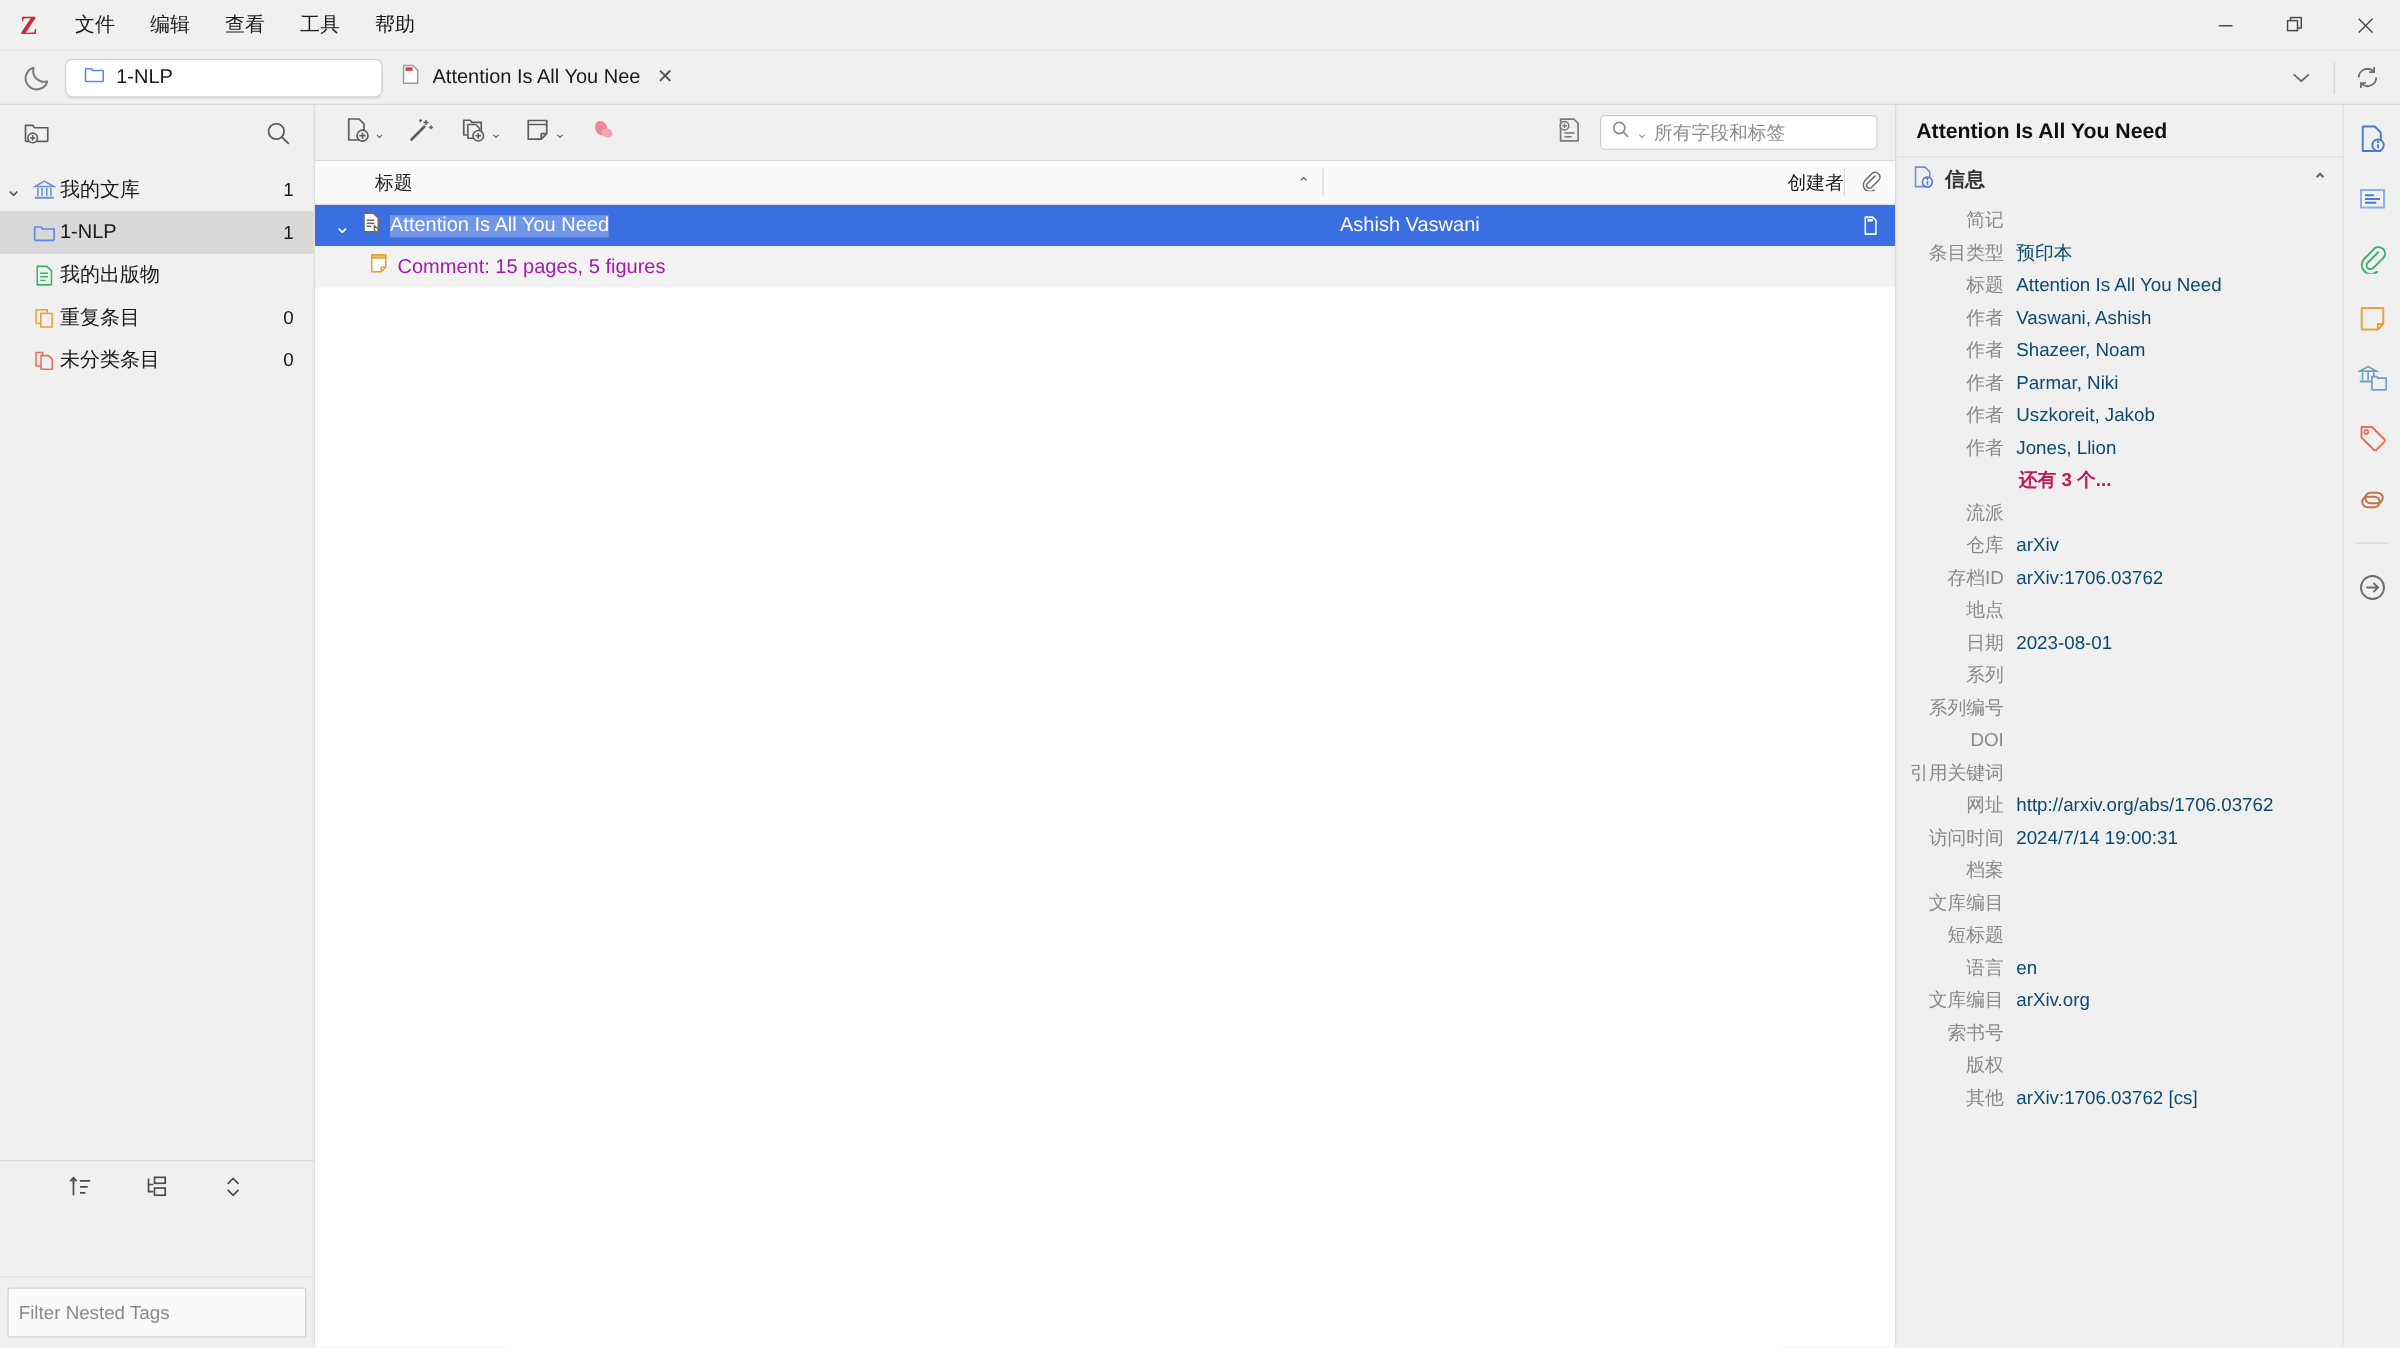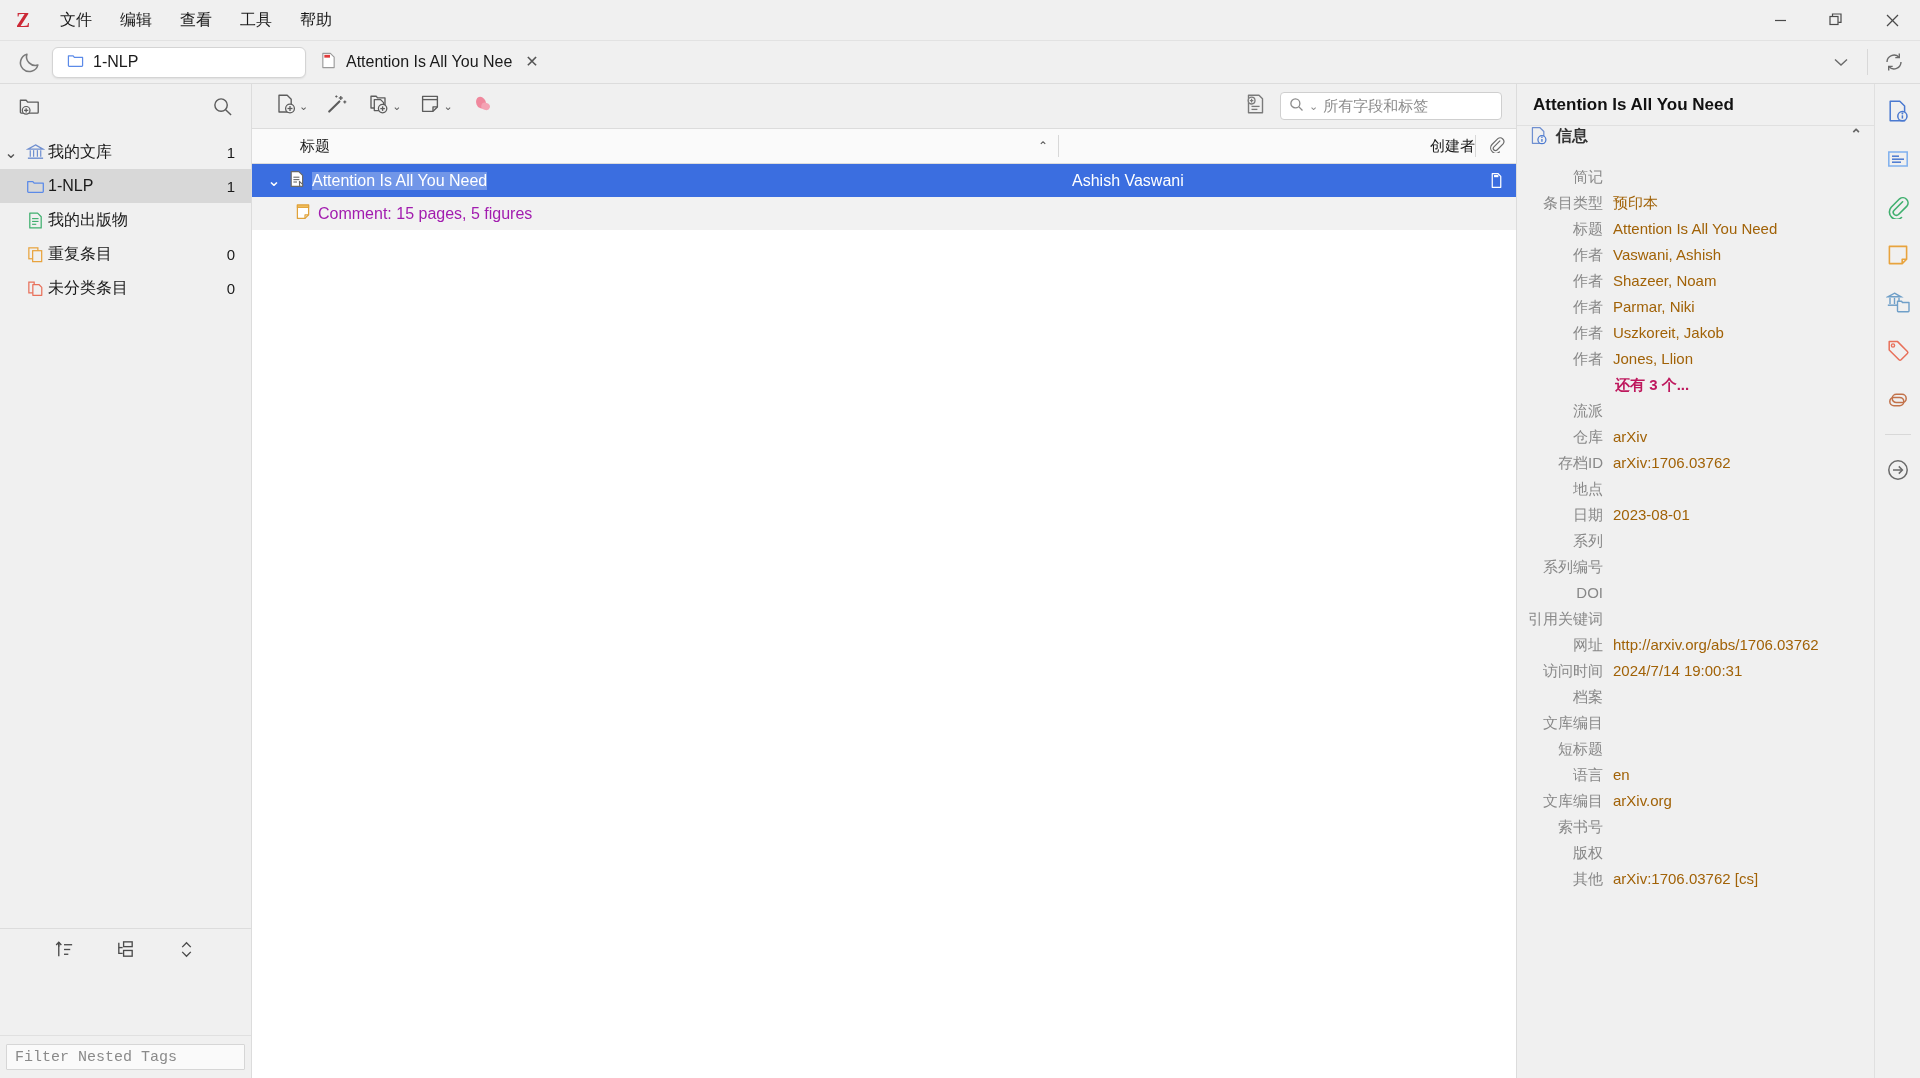--- a/index.html
+++ b/index.html
@@ -106,23 +106,23 @@
   .indent-1 { padding-left: 22px; }
 
   .tag-toolbar {
     height: 46px; display: flex; align-items: center; justify-content: center; gap: 40px;
     border-top: 1px solid #dcdcdc;
     color: #4a4a4a;
   }
   .tag-pane { height: 104px; display: flex; flex-direction: column; justify-content: flex-end; }
   .tag-filter-wrap { padding: 0 6px 8px 6px; border-top: 1px solid #e0e0e0; padding-top: 8px; }
   .tag-filter {
-    width: 100%; height: 26px; border: 1px solid #d6d6d6; border-radius: 1px;
+    width: 100%; height: 40px; border: 1px solid #d6d6d6; border-radius: 1px;
     background: #fafafa; padding: 0 8px; font-size: 15px; color: #8a8a8a;
-    font-family: Liberation Mono, monospace;
+    font-family: Liberation Sans, sans-serif;
   }
   .tag-filter::placeholder { color: #8a8a8a; }
 
   
   .center { flex: 1; display: flex; flex-direction: column; min-width: 0; background: #fff; }
   .items-toolbar {
     height: 45px; min-height: 45px;
     background: #f0f0f0;
     border-bottom: 1px solid #dcdcdc;
     display: flex; align-items: center; padding: 0 14px;
@@ -166,31 +166,31 @@
   .right { width: 404px; min-width: 404px; display: flex; background: #f0f0f0; border-left: 1px solid #dcdcdc; }
   .right-body { flex: 1; display: flex; flex-direction: column; min-width: 0; }
   .item-head {
     height: 42px; min-height: 42px;
     display: flex; align-items: center; padding: 0 16px;
     font-size: 17px; font-weight: bold; color: #111;
     border-bottom: 1px solid #e0e0e0;
   }
   .section-head {
     height: 36px; min-height: 36px;
-    display: flex; align-items: flex-start; gap: 8px; padding: 0 12px;
+    display: flex; align-items: center; gap: 8px; padding: 0 12px;
     font-size: 16px; font-weight: bold; color: #333;
   }
   .section-head .sp { flex: 1; }
   .fields { flex: 1; overflow: hidden; padding-top: 2px; }
   .field-row { display: flex; min-height: 26px; align-items: flex-start; padding: 1px 12px 1px 0; }
   .f-label {
     flex: 0 0 96px; text-align: right; padding-right: 10px;
     font-size: 15px; color: #888; line-height: 24px; white-space: nowrap;
   }
-  .f-value { flex: 1; font-size: 15px; color: #a16207; line-height: 24px; word-break: break-word; }
+  .f-value { flex: 1; font-size: 15px; color: #0c4a6e; line-height: 24px; word-break: break-word; }
   .f-value.more { color: #be185d; font-weight: bold; padding-left: 2px; }
   .stars { display: flex; gap: 4px; align-items: center; height: 24px; }
 
   .right-strip {
     width: 46px; min-width: 46px;
     background: #f0f0f0;
     border-left: 1px solid #e0e0e0;
     display: flex; flex-direction: column; align-items: center;
     padding-top: 10px; gap: 14px;
   }

